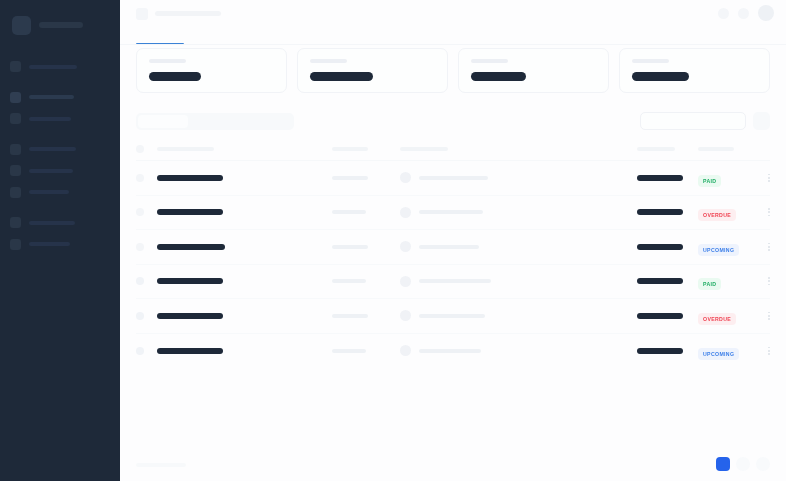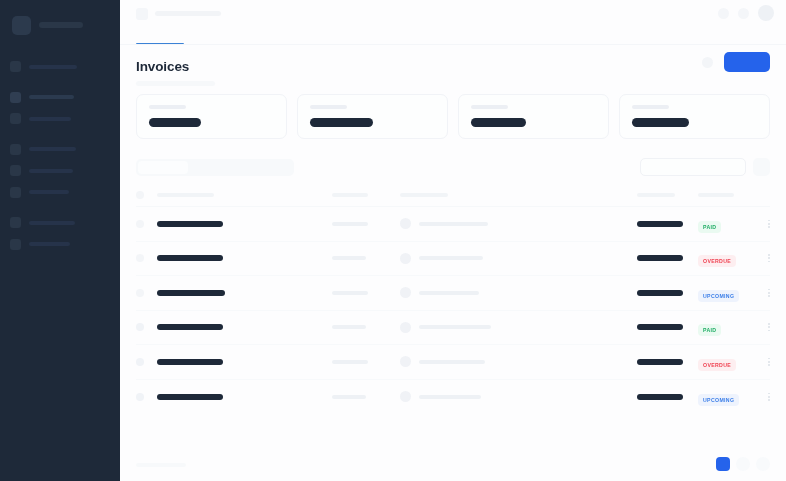--- a/index.html
+++ b/index.html
@@ -469,28 +469,20 @@
       </div>
       <div class="tab">
         <span class="tab-label"></span>
       </div>
       <div class="tab">
         <span class="tab-label"></span>
       </div>
       <div class="tabs-underline"></div>
     </div>
 
-    <div class="page-head">
-      <div class="page-title">Invoices</div>
-      <div class="page-sub"></div>
-      <div class="head-actions">
-        <span class="ghost-icon"></span>
-        <button class="primary-btn"></button>
-      </div>
-    </div>
 
     <div class="stats">
       <div class="stat-card">
         <div class="stat-label"></div>
         <div class="stat-value" style="width:52px"></div>
       </div>
       <div class="stat-card">
         <div class="stat-label"></div>
         <div class="stat-value" style="width:63px"></div>
       </div>

